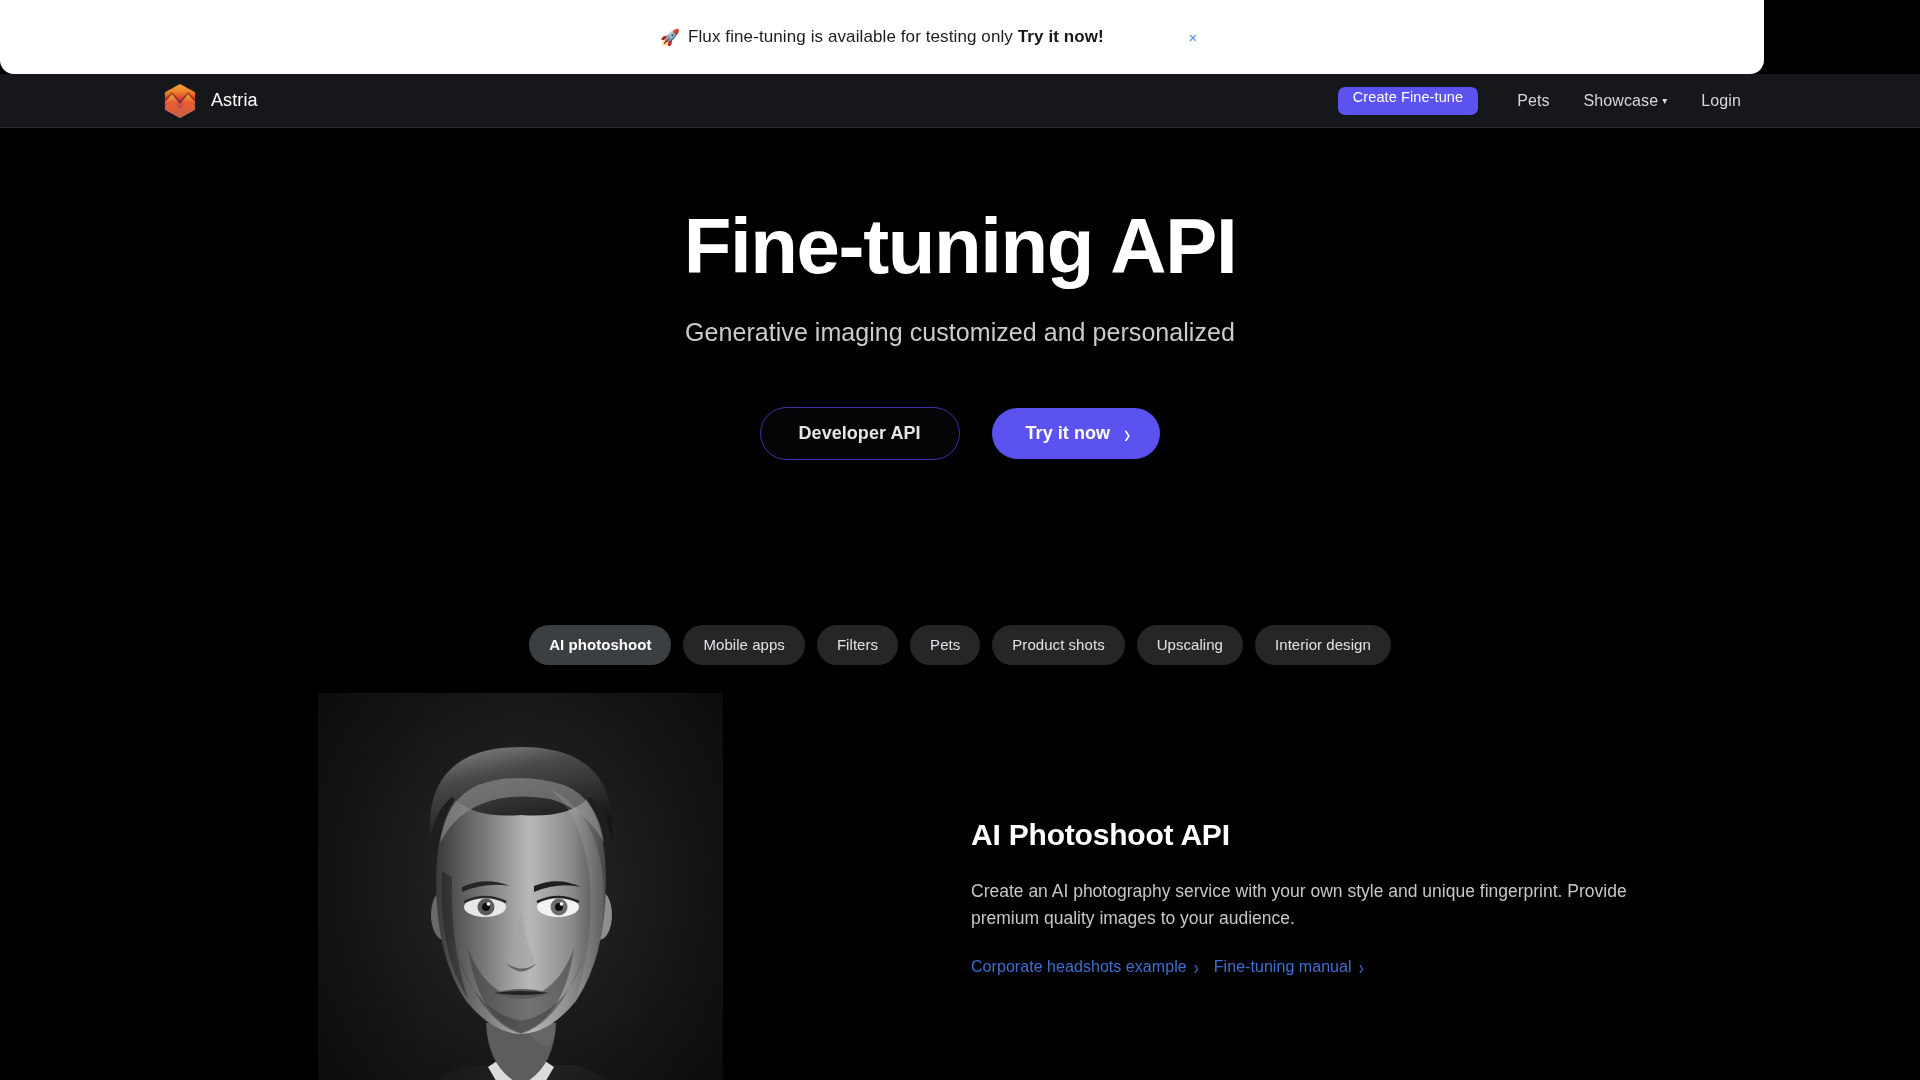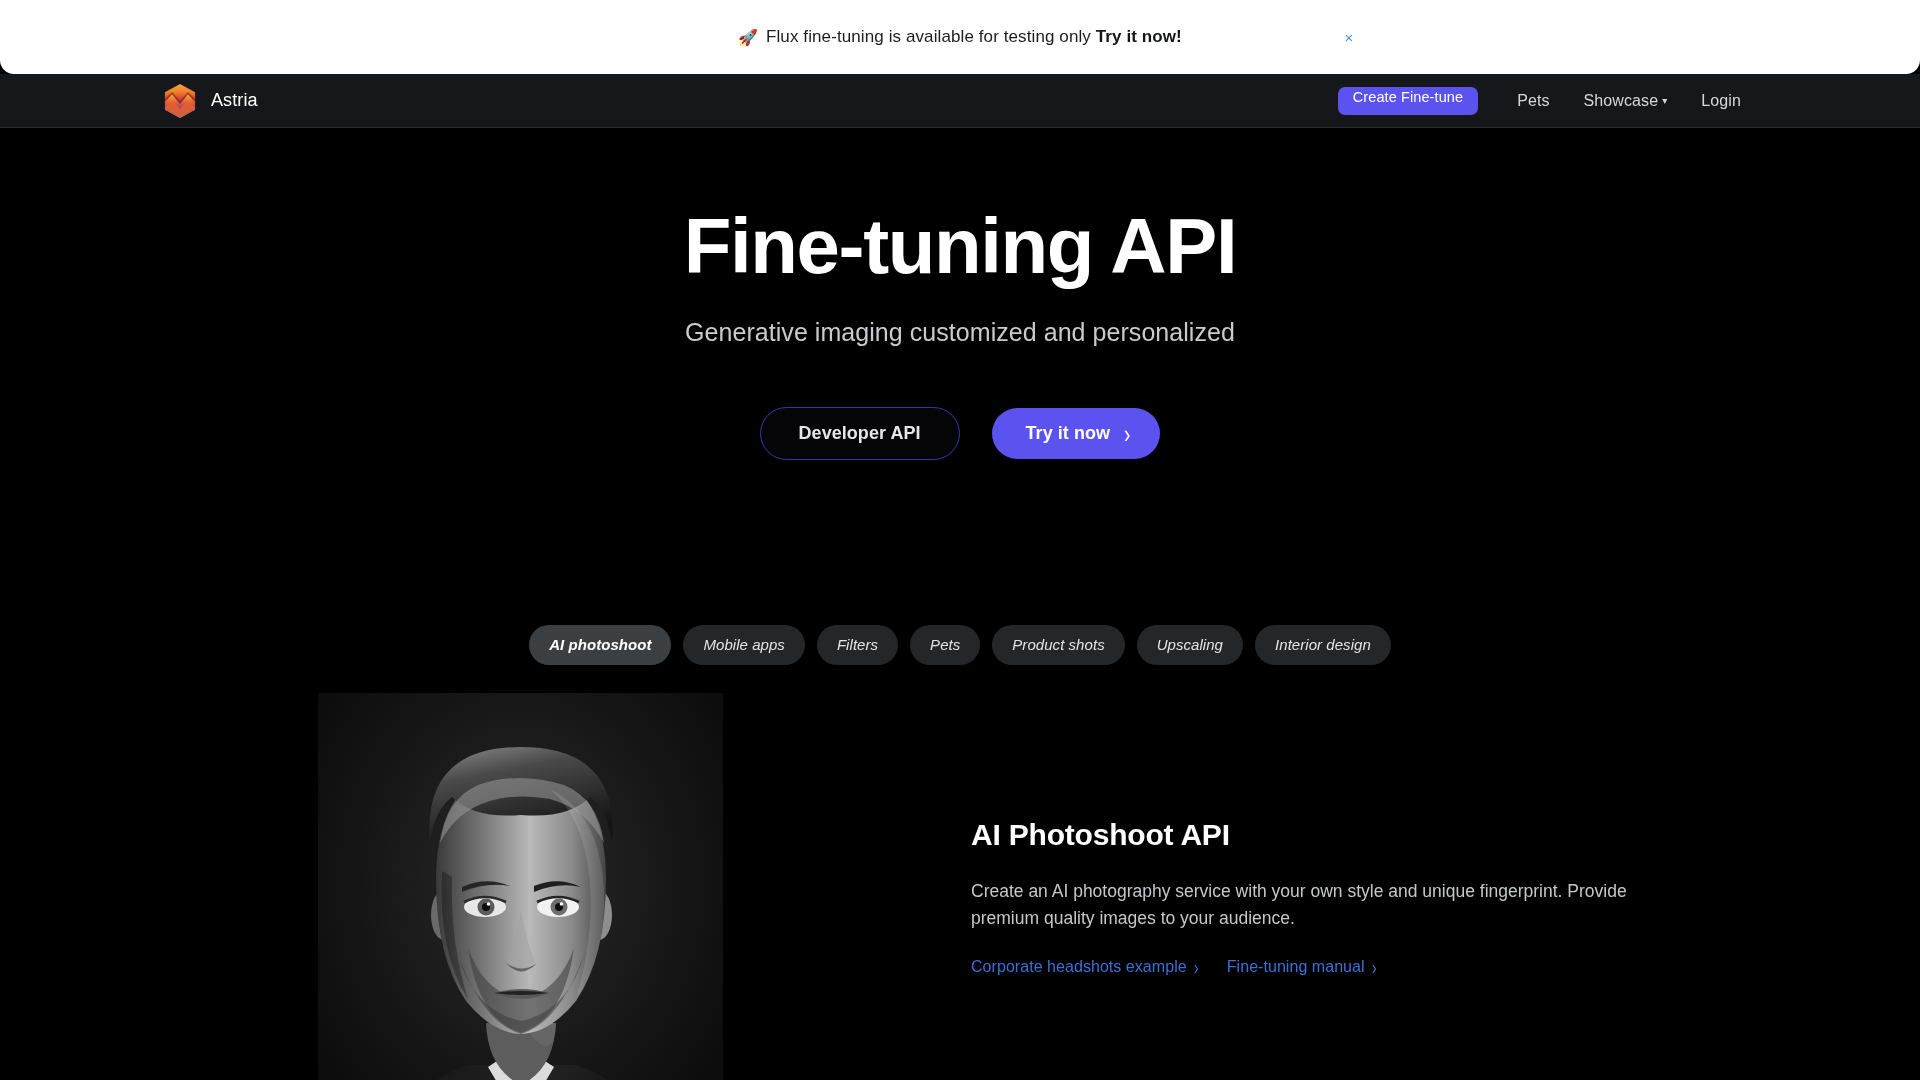--- a/index.html
+++ b/index.html
@@ -17,21 +17,21 @@
   .banner-wrap {
     position: absolute;
     top: 0; left: 0;
     width: 1920px;
     height: 74px;
     background: #000000;
   }
   .banner {
     position: absolute;
     top: 0; left: 0;
-    width: 1920px;
+    width: 1764px;
     height: 74px;
     background: #ffffff;
     border-radius: 0 0 14px 14px;
     display: flex;
     align-items: center;
     justify-content: center;
   }
   .banner-text {
     font-size: 17px;
     color: #1b1d1f;
@@ -203,21 +203,20 @@
     background: #242628;
     color: #e2e4e6;
     border: none;
     border-radius: 999px;
     font-size: 15px;
     font-family: "Liberation Sans", sans-serif;
     padding: 11px 20px 12px 20px;
     cursor: pointer;
     white-space: nowrap;
     letter-spacing: 0.05px;
-    font-style: italic;
   }
   .pill.active {
     background: #3c3f42;
     color: #ffffff;
     font-weight: 700;
   }
 
   
   .showcase {
     position: absolute;
@@ -255,21 +254,21 @@
     font-size: 17.5px;
     line-height: 1.53;
     color: #c5c7c9;
     max-width: 690px;
     font-weight: 400;
   }
   .showcase-links {
     margin-top: 26px;
     display: flex;
     align-items: center;
-    gap: 28px;
+    gap: 15px;
   }
   .ilink {
     color: #3d6fd4;
     font-size: 16px;
     text-decoration: none;
     display: inline-flex;
     align-items: center;
     gap: 7px;
     letter-spacing: 0.05px;
   }

